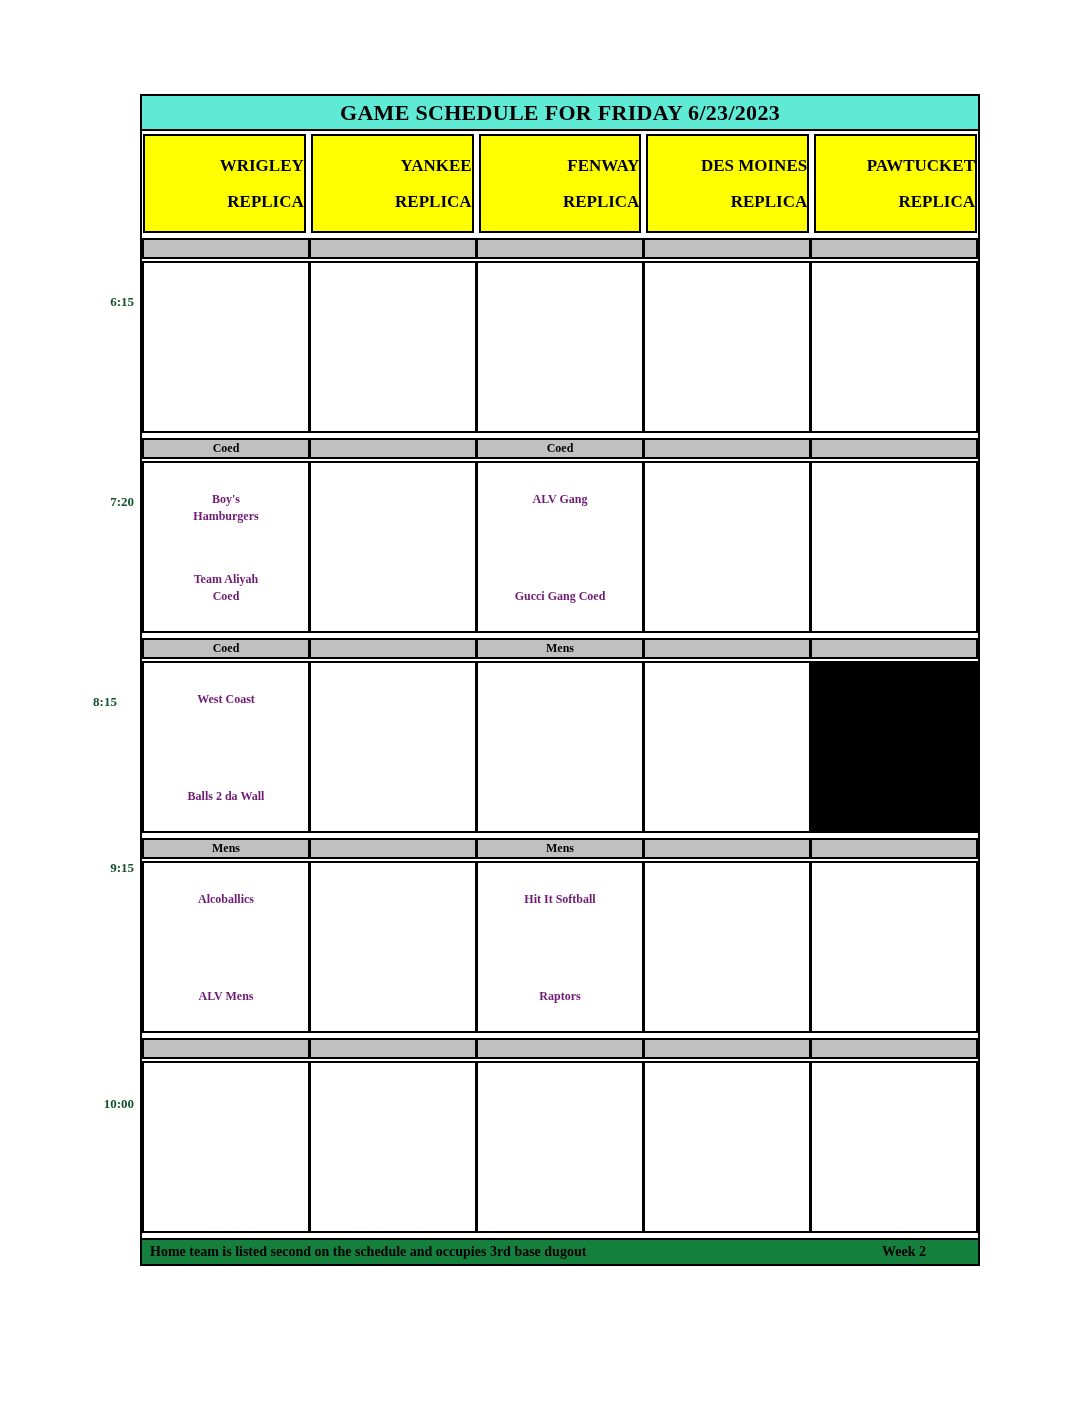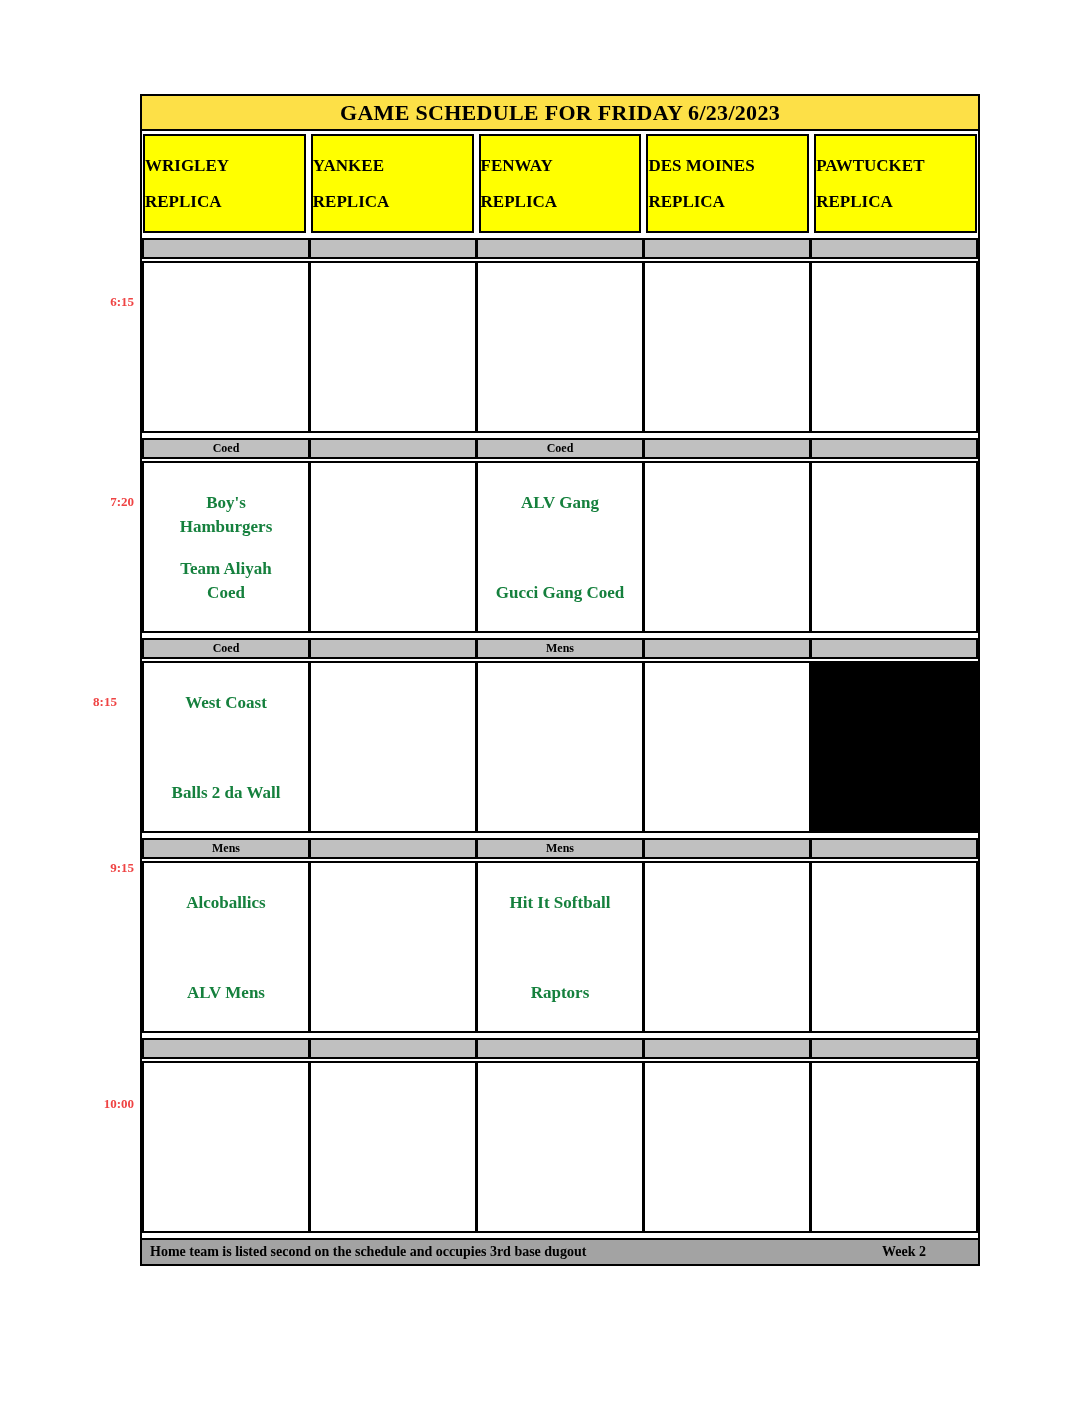--- a/index.html
+++ b/index.html
@@ -9,33 +9,33 @@
     width:1088px; height:1408px; position:relative;
   }
   .sheet { position:relative; width:1088px; height:1408px; background:#fff; overflow:hidden; }
 
   .table {
     position:absolute; left:140px; top:94px; width:840px;
     border:2px solid #000; background:#fff;
   }
 
   .title-bar {
-    height:35px; background:#fde047; border-bottom:2px solid #000;
+    height:35px; background:#5eead4; border-bottom:2px solid #000;
     display:flex; align-items:center; justify-content:center;
     font-weight:bold; font-size:22px; letter-spacing:0.3px; color:#000;
   }
 
   .header-row {
     margin-top:3px; height:99px;
     display:grid; grid-template-columns:repeat(5,1fr); gap:5px;
     padding:0 1px;
   }
   .header-cell {
     background:#ffff00; border:2px solid #000;
-    display:flex; flex-direction:column; align-items:flex-start; justify-content:center;
+    display:flex; flex-direction:column; align-items:flex-end; justify-content:center;
     gap:16px; font-weight:bold; font-size:17px; text-align:center; color:#000;
   }
 
   .bar-row {
     margin-top:5px; height:21px;
     display:grid; grid-template-columns:repeat(5,1fr); gap:3px;
     background:#000; border:2px solid #000;
   }
   .bar-row.first { margin-top:5px; }
   .bar-seg {
@@ -46,34 +46,34 @@
   .game-row {
     margin-top:2px; height:172px;
     display:grid; grid-template-columns:repeat(5,1fr); gap:3px;
     background:#000; border:2px solid #000;
   }
   .cell {
     background:#fff; display:flex; flex-direction:column; justify-content:space-between;
     text-align:center; padding:28px 8px 26px 8px;
   }
   .team {
-    font-weight:bold; font-size:17px; line-height:1.4; color:#15803d;
+    font-weight:bold; font-size:12px; line-height:1.4; color:#701a75;
     white-space:pre-line;
   }
 
   .footer-bar {
-    margin-top:5px; height:26px; background:#a3a3a3; border-top:2px solid #000;
+    margin-top:5px; height:26px; background:#15803d; border-top:2px solid #000;
     display:flex; align-items:center; justify-content:space-between;
     font-weight:bold; font-size:14px; color:#000;
     padding-left:8px; padding-right:52px;
   }
 
   .time {
     position:absolute; left:76px; width:58px; text-align:right;
-    font-weight:bold; font-size:13px; color:#ef4444;
+    font-weight:bold; font-size:13px; color:#14532d;
   }
   .t0 { top:294px; } .t1 { top:494px; } .t2 { top:694px;text-align:center; }
   .t3 { top:860px; } .t4 { top:1096px; }
 </style>
 </head>
 <body>
 
 <div class="sheet">
 
   <div class="time t0">6:15</div>

